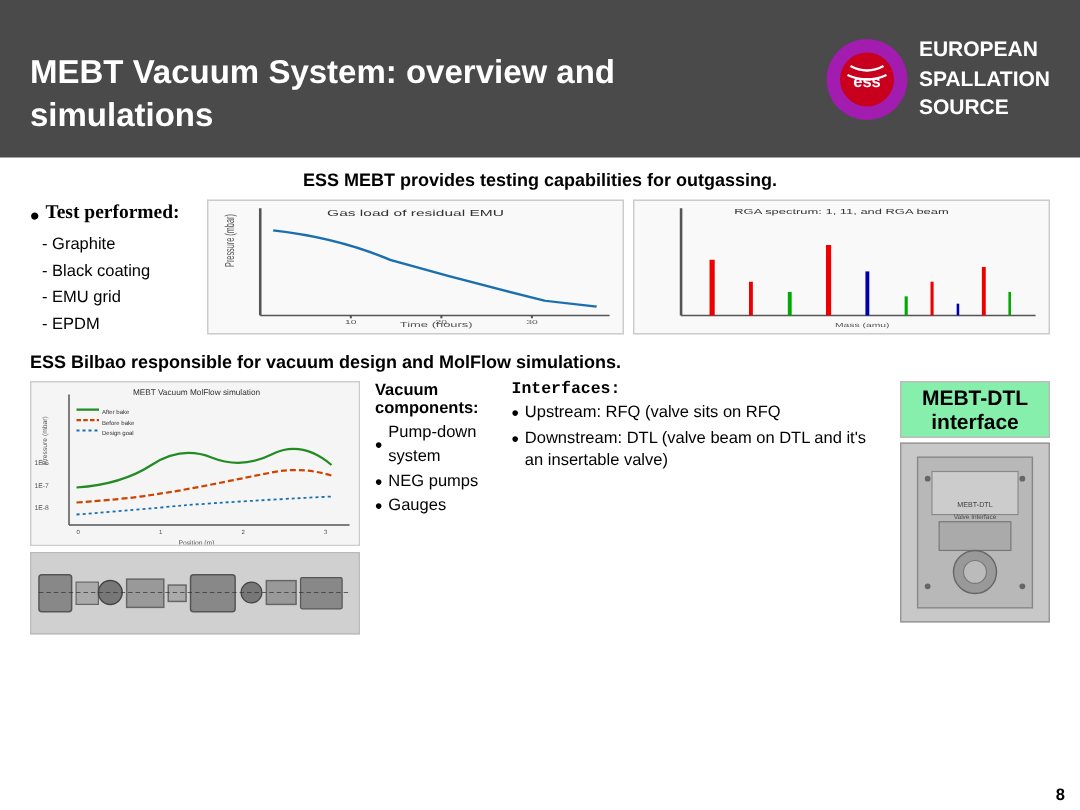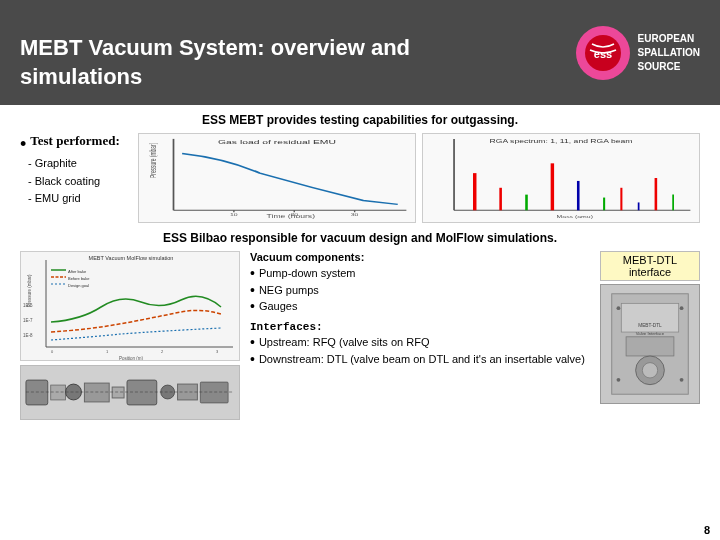--- a/index.html
+++ b/index.html
@@ -30,31 +30,31 @@
     .header-logo {
       display: flex;
       align-items: center;
       gap: 8px;
       flex-shrink: 0;
     }
     .logo-circle {
       width: 54px;
       height: 54px;
       border-radius: 50%;
-      background: #ec4899;
+      background: #a21caf;
       display: flex;
       align-items: center;
       justify-content: center;
       color: #fff;
       font-weight: bold;
       font-size: 18px;
     }
     .logo-text {
       color: #fff;
-      font-size: 10px;
+      font-size: 14px;
       line-height: 1.4;
       text-transform: uppercase;
       font-weight: bold;
     }
 
     
     .content {
       padding: 8px 20px 8px 20px;
     }
 
@@ -122,21 +122,21 @@
     .chart-box svg {
       width: 100%;
       height: 100%;
     }
 
     
     .bilbao-line {
       font-size: 12px;
       font-weight: bold;
       margin-bottom: 6px;
-      text-align: center;
+      text-align: left;
     }
 
     
     .bottom-section {
       display: flex;
       gap: 10px;
       align-items: flex-start;
     }
 
     
@@ -166,21 +166,21 @@
       align-items: center;
       justify-content: center;
       gap: 4px;
     }
 
     
     .right-info {
       flex: 1;
       font-size: 11px;
       display: flex;
-      flex-direction: column;
+      flex-direction: row;
       gap: 6px;
     }
     .vacuum-components {
       font-size: 11px;
     }
     .vc-title {
       font-weight: bold;
       font-size: 11px;
       margin-bottom: 2px;
     }
@@ -215,25 +215,25 @@
 
     
     .mebt-dtl-area {
       display: flex;
       flex-direction: column;
       align-items: center;
       width: 100px;
       flex-shrink: 0;
     }
     .mebt-dtl-label {
-      font-size: 11px;
-      font-weight: normal;
+      font-size: 14px;
+      font-weight: bold;
       text-align: center;
       margin-bottom: 3px;
-      background: #fef9c3;
+      background: #86efac;
       border: 1px solid #bbb;
       padding: 2px 4px;
       width: 100%;
       text-align: center;
     }
     .mebt-dtl-img {
       width: 100px;
       height: 120px;
       background: #c8c8c8;
       border: 1px solid #999;
@@ -293,20 +293,21 @@
 
       <div class="bullet-content">
         <div class="bullet-row">
           <span class="bullet-dot">•</span>
           <span class="test-performed">Test performed:</span>
         </div>
         <div class="sub-items">
           <div>- Graphite</div>
           <div>- Black coating</div>
           <div>- EMU grid</div>
+          <div>- EPDM</div>
         </div>
       </div>
 
       <div class="chart-area">
 
         <div class="chart-box">
           <svg viewBox="0 0 160 90" preserveAspectRatio="none">
             <rect width="160" height="90" fill="#f9f9f9"></rect>
 
             <line x1="20" y1="5" x2="20" y2="78" stroke="#555" stroke-width="1"></line>

